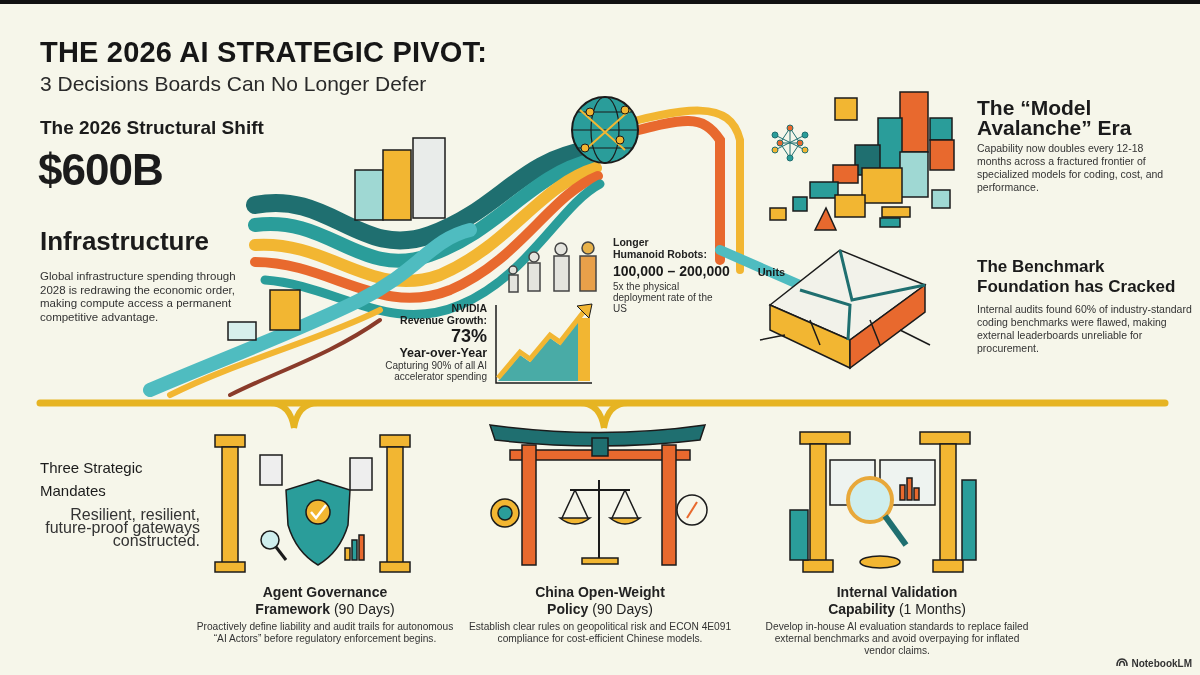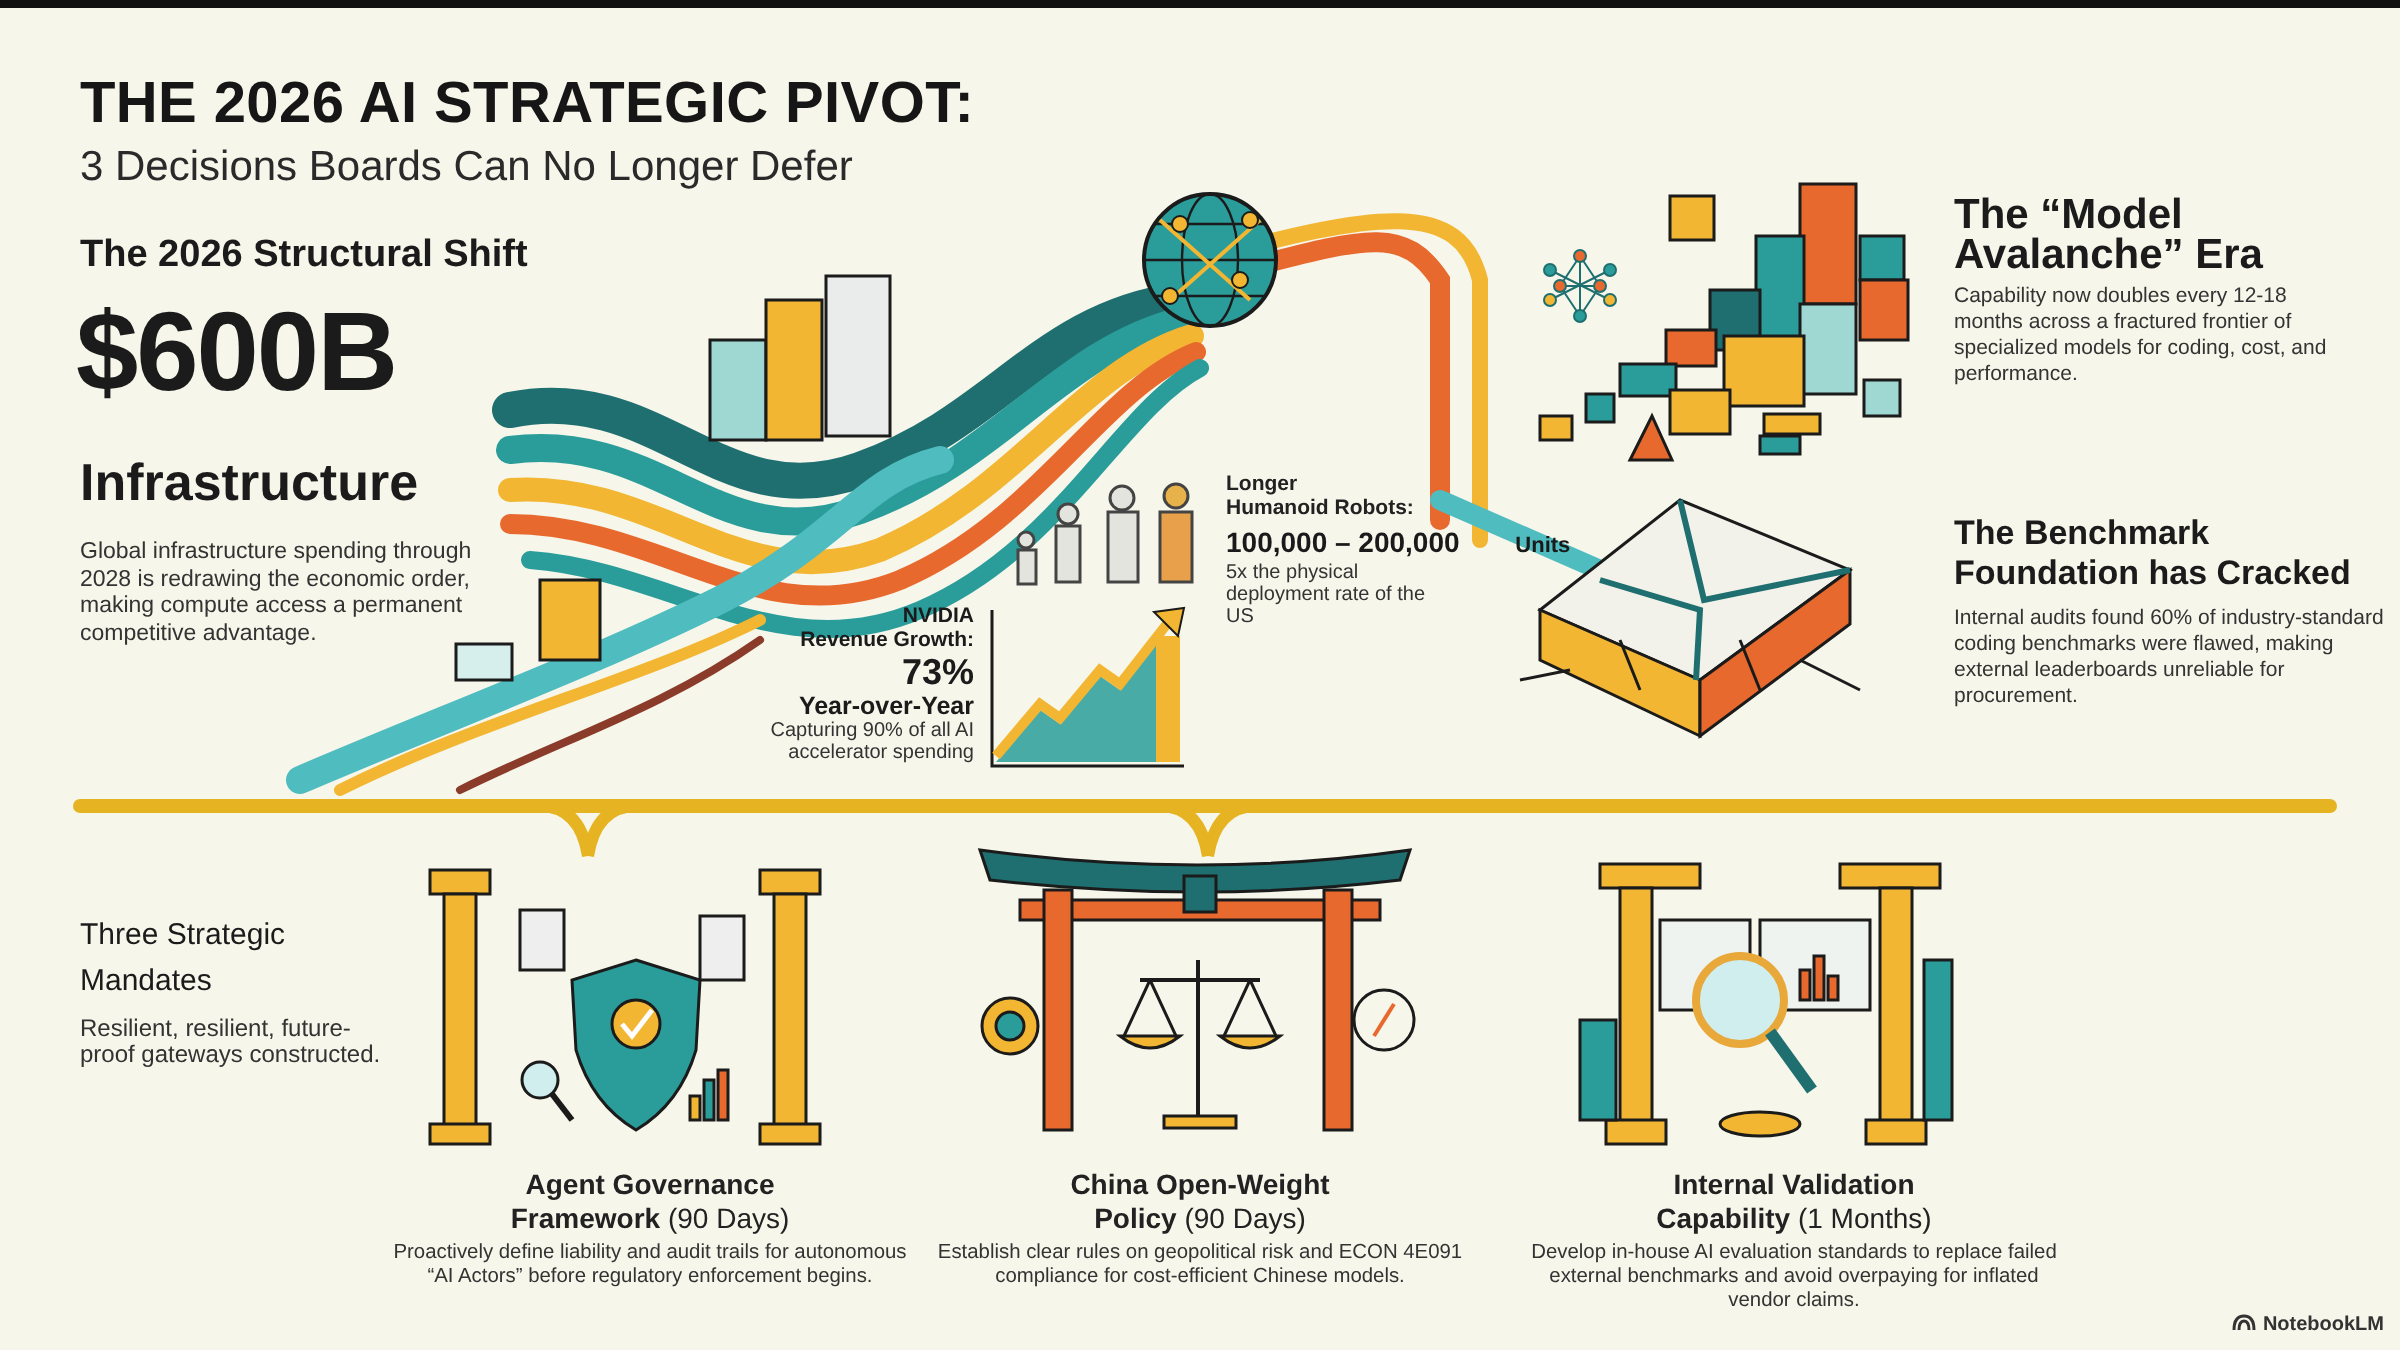--- a/index.html
+++ b/index.html
@@ -10,21 +10,21 @@
     color: #1b1b1b;
     position: relative;
   }
   .topbar { position: absolute; left: 0; top: 0; width: 1200px; height: 4px; background: #111; }
   .abs { position: absolute; }
 
   .title { left: 40px; top: 36px; font-size: 29px; font-weight: 700; letter-spacing: 0.2px; color: #161616; }
   .subtitle { left: 40px; top: 72px; font-size: 21px; font-weight: 400; color: #2a2a2a; }
 
   .shift-heading { left: 40px; top: 117px; font-size: 19px; font-weight: 700; }
-  .big-number { left: 38px; top: 148px; font-size: 56px; font-weight: 700; line-height: 1; letter-spacing: -1px; }
+  .big-number { left: 38px; top: 148px; font-size: 44px; font-weight: 700; line-height: 1; letter-spacing: -1px; }
   .infra-title { left: 40px; top: 205px; font-size: 26px; font-weight: 700; line-height: 30px; margin-top: 21px; }
   .infra-body { left: 40px; top: 270px; width: 215px; font-size: 11.5px; line-height: 13.5px; color: #333; }
 
   .model-title { left: 977px; top: 98px; font-size: 21px; font-weight: 700; line-height: 20px; }
   .model-body { left: 977px; top: 142px; width: 200px; font-size: 10.5px; line-height: 13px; color: #333; }
 
   .bench-title { left: 977px; top: 257px; font-size: 17px; font-weight: 700; line-height: 20px; }
   .bench-body { left: 977px; top: 303px; width: 215px; font-size: 10.5px; line-height: 13px; color: #333; }
 
   .robots { left: 613px; top: 236px; }
@@ -33,21 +33,21 @@
   .robots .val small { font-size: 11px; padding-left: 24px; }
   .robots .sub { font-size: 10px; line-height: 11px; color: #333; margin-top: 2px; }
 
   .nvidia { left: 360px; top: 302px; width: 127px; text-align: right; }
   .nvidia .lbl { font-size: 10.5px; font-weight: 700; line-height: 12px; }
   .nvidia .pct { font-size: 18px; font-weight: 700; line-height: 20px; }
   .nvidia .yoy { font-size: 12.5px; font-weight: 700; line-height: 14px; }
   .nvidia .sub { font-size: 10px; line-height: 11px; color: #333; }
 
   .mandates-title { left: 40px; top: 456px; font-size: 15px; font-weight: 400; line-height: 23px; }
-  .mandates-body { left: 40px; top: 508px; width: 160px; font-size: 12px; line-height: 13px; color: #333; }
+  .mandates-body { left: 40px; top: 508px; width: 160px; font-size: 16px; line-height: 13px; color: #333; text-align: right; }
 
   .card-text { top: 584px; width: 270px; text-align: center; }
   .card-text .ct { font-size: 14px; font-weight: 700; line-height: 17px; color: #222; }
   .card-text .ct span { font-weight: 400; margin-top: 23px; }
   .card-text .cb { font-size: 10.2px; line-height: 12px; color: #333; margin-top: 3px; }
 
   .brand { right: 8px; bottom: 6px; font-size: 10px; font-weight: 700; color: #333; display: flex; align-items: center; gap: 3px; }
 
   svg { position: absolute; left: 0; top: 0; }
 </style>

